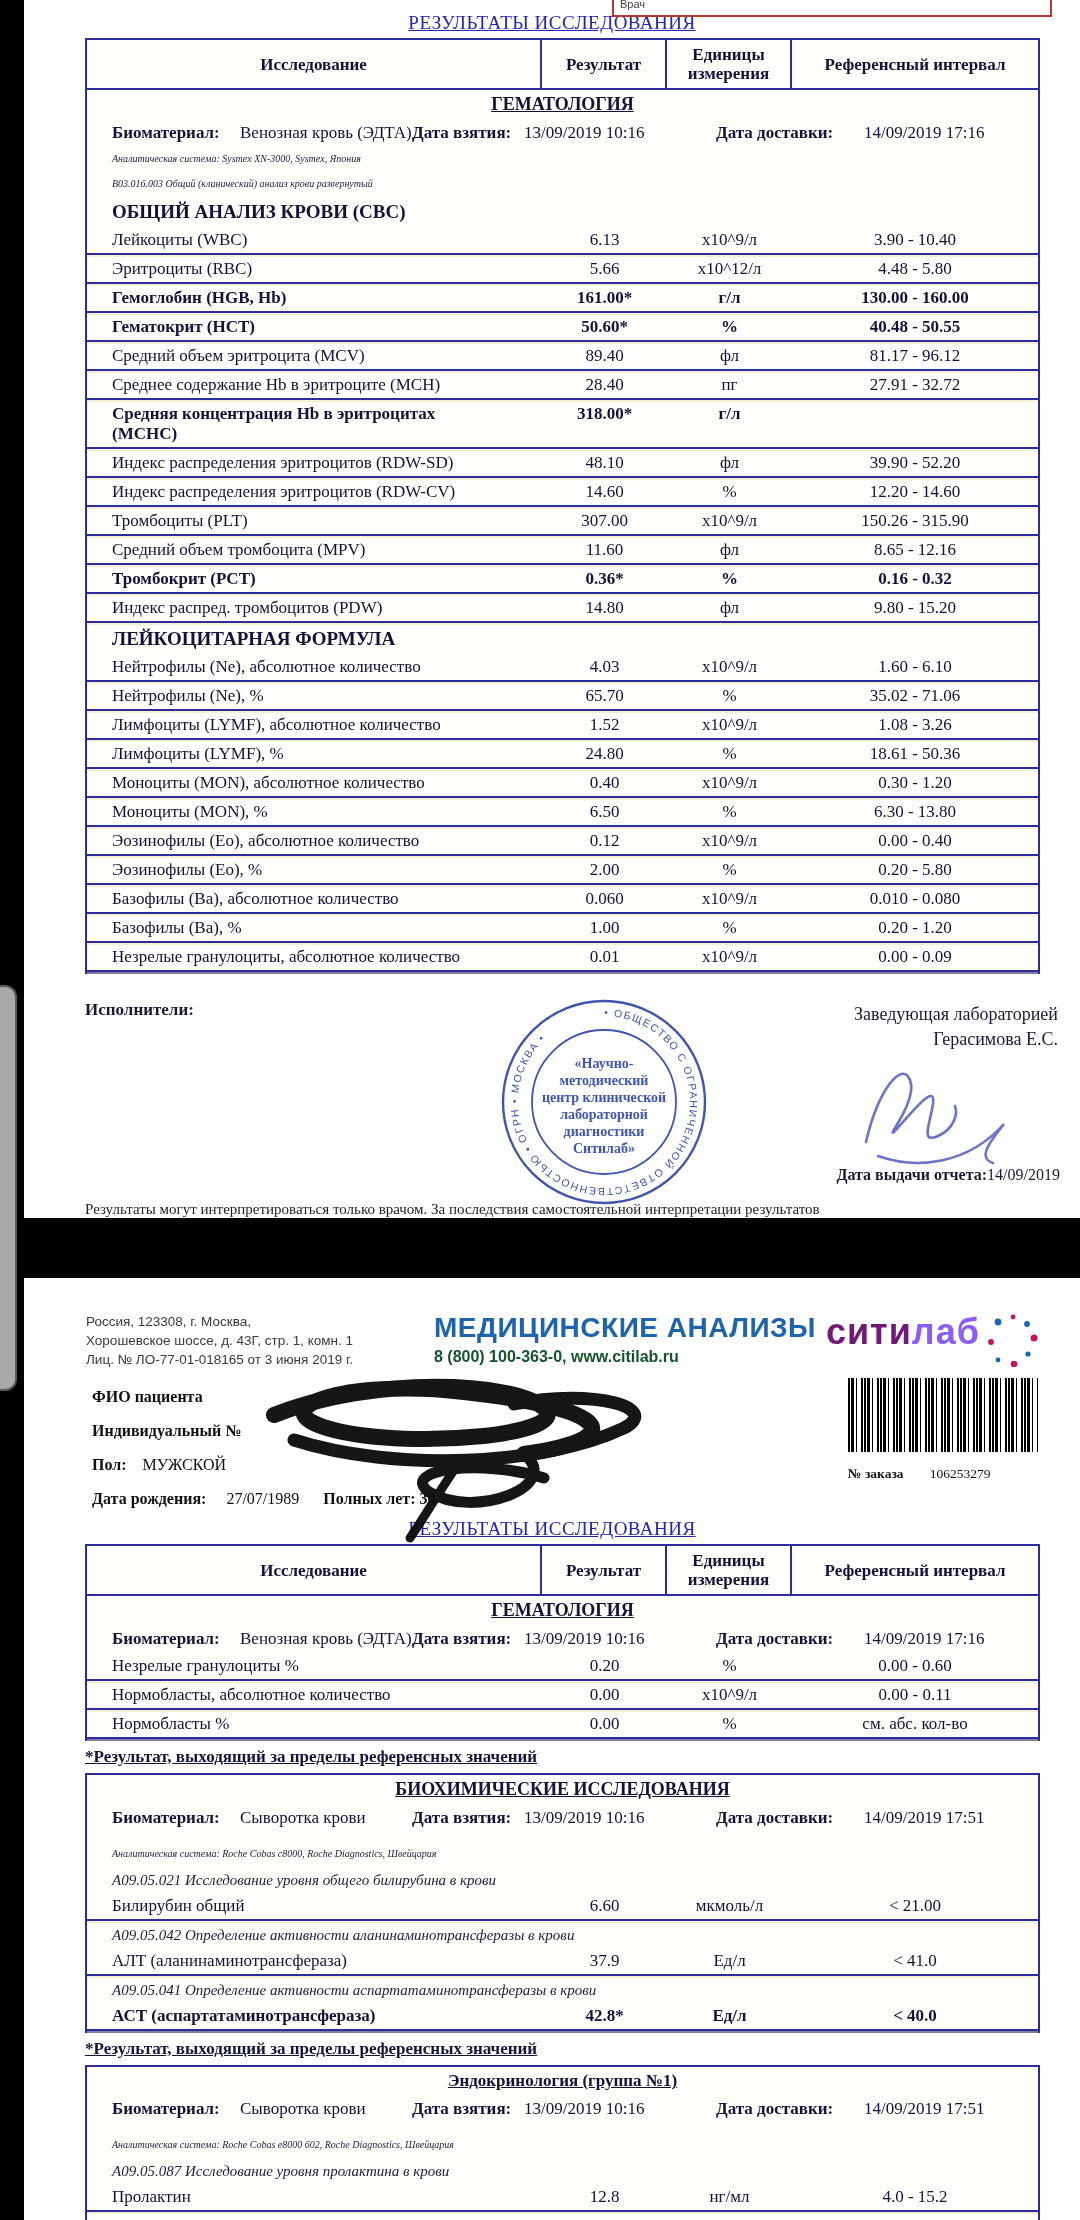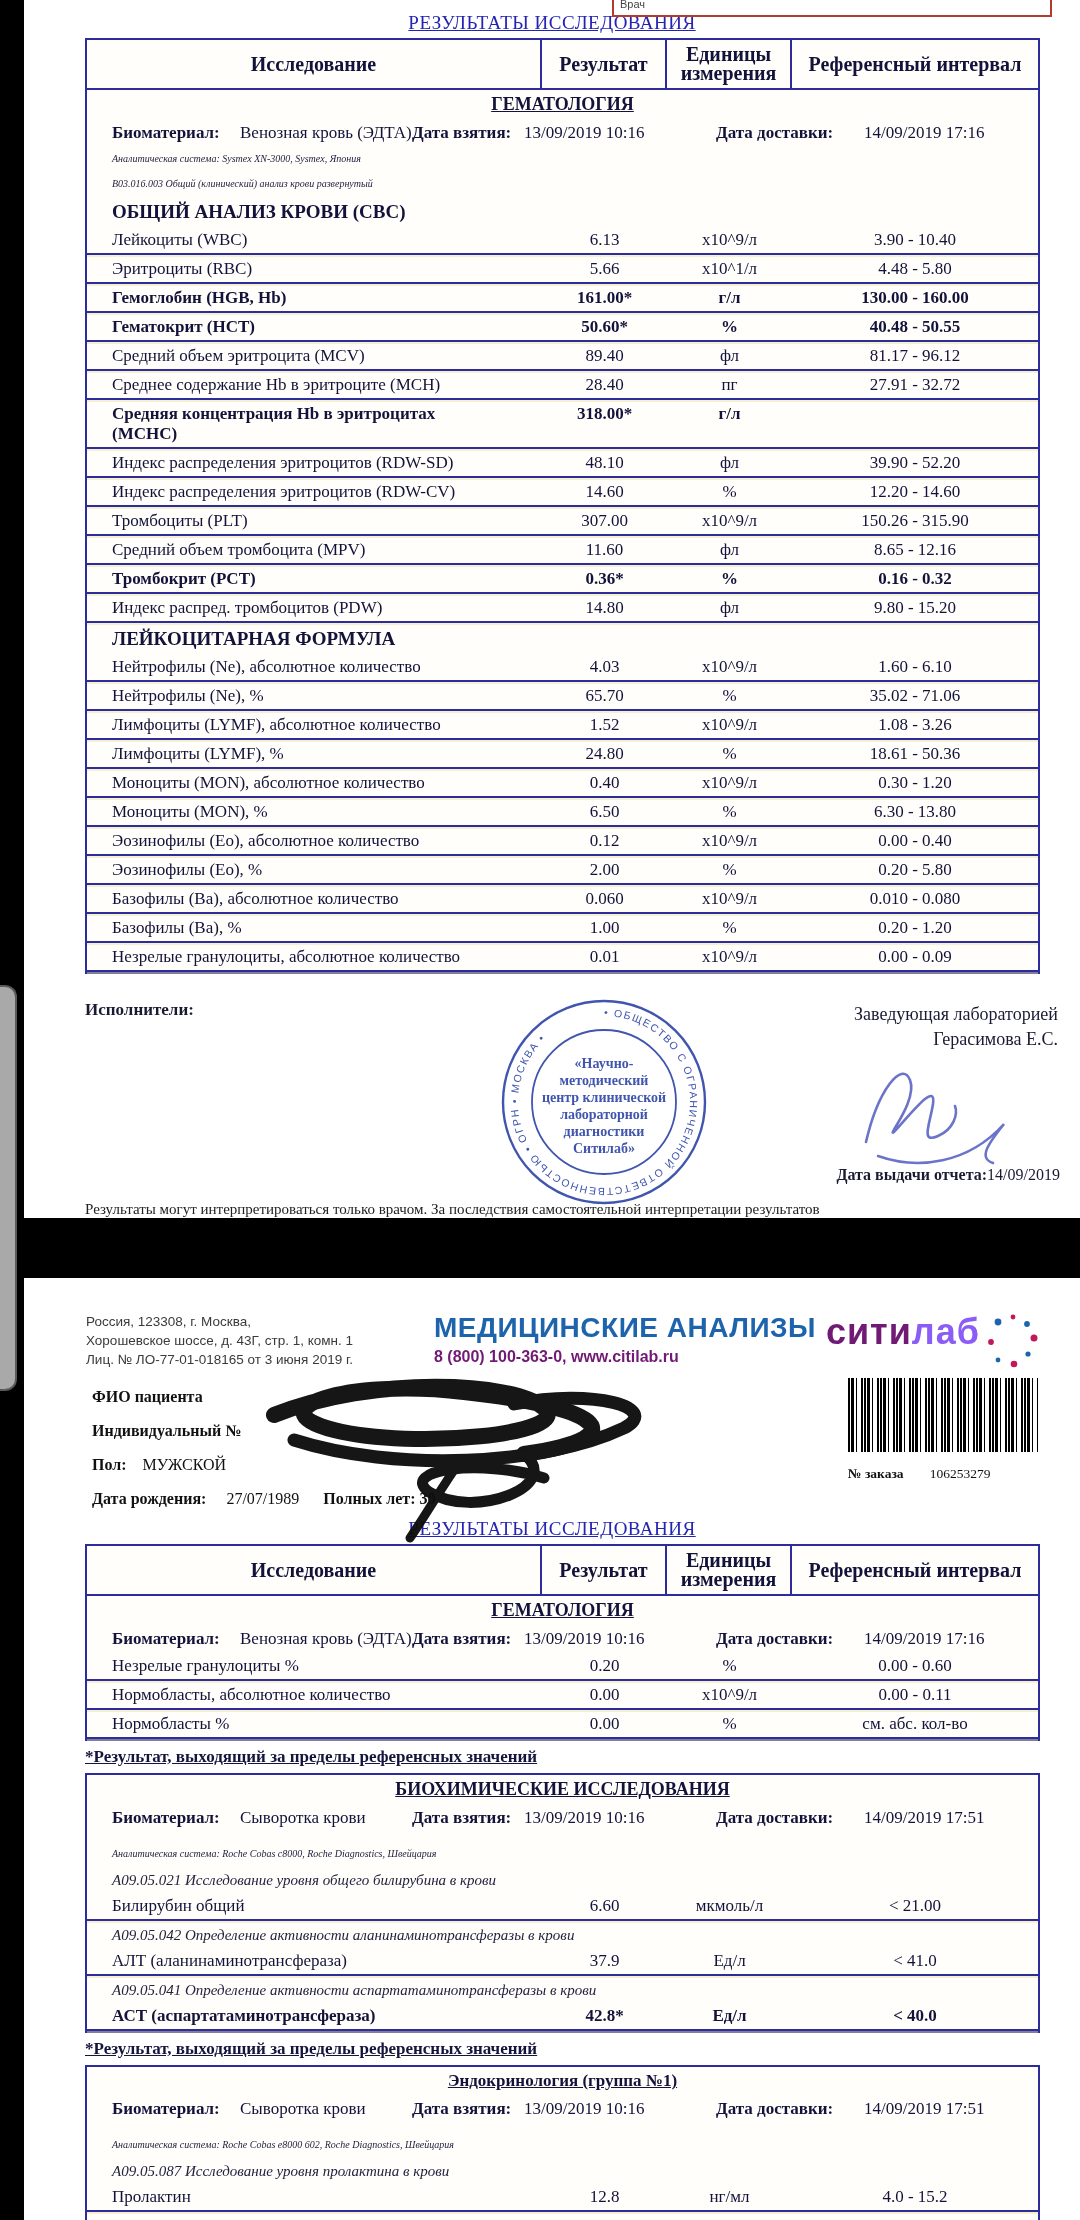--- a/index.html
+++ b/index.html
@@ -18,21 +18,21 @@
   .side-handle{position:absolute;left:0;top:985px;width:15px;height:402px;background:#a9a9a9;
       border:2px solid #5a5a5a;border-left:none;border-radius:0 12px 12px 0;z-index:7;}
 
   .results-title{color:#2424b4;text-align:center;font-size:19px;text-decoration:underline;
       padding-top:12px;letter-spacing:.5px;}
   .page2 .results-title{padding-top:6px;}
 
   .rtable{margin-left:61px;width:955px;border:2px solid #2c2c9c;box-sizing:border-box;
       background:#fffefb;color:#12123a;margin-top:4px;}
   .thead{display:grid;grid-template-columns:455px 125px 125px 1fr;}
-  .thead .hc{border-bottom:2px solid #2c2c9c;text-align:center;font-weight:bold;font-size:20px;
+  .thead .hc{border-bottom:2px solid #2c2c9c;text-align:center;font-weight:bold;font-size:17px;
       padding:5px 6px;display:flex;align-items:center;justify-content:center;line-height:19px;}
   .thead .hc:not(:last-child){border-right:2px solid #2c2c9c;}
 
   .sec-title{text-align:center;font-weight:bold;font-size:18px;text-decoration:underline;
       padding:4px 0 2px 0;}
   .biomat{display:grid;grid-template-columns:128px 172px 112px 192px 148px 1fr;
       font-size:17px;padding:5px 0 3px 25px;line-height:21px;}
   .biomat .b{font-weight:bold;}
   .italic-line{font-style:italic;font-size:10px;padding:2px 0 2px 25px;color:#23233f;line-height:21px;}
   .sub-title{font-weight:bold;font-size:19px;padding:5px 0 3px 25px;}
@@ -53,21 +53,21 @@
   .report-date{position:absolute;right:20px;top:192px;font-size:16px;color:#1a1a33;}
   .report-date .b{font-weight:bold;}
 
   .disclaimers{margin:6px 0 0 61px;width:790px;font-size:15px;color:#222;line-height:22px;position:relative;}
 
   
   .p2-header{display:flex;align-items:flex-start;padding:0 40px 0 62px;font-family:"Liberation Sans",sans-serif;}
   .address{width:330px;font-size:13.5px;color:#3a3a3a;line-height:19px;}
   .brand-center{width:420px;text-align:left;padding-left:40px;}
   .brand-title{color:#1e64ad;font-weight:bold;font-size:28px;letter-spacing:.5px;}
-  .brand-phone{color:#701a75;font-weight:bold;font-size:16px;margin-top:4px;}
+  .brand-phone{color:#14532d;font-weight:bold;font-size:16px;margin-top:4px;}
   .logo{margin-left:auto;display:flex;align-items:flex-start;}
   .logo .t{font-size:36px;font-weight:bold;letter-spacing:1px;line-height:40px;}
   .logo .p1{color:#701a75;text-align:right;} .logo .p2{color:#8b5cf6;}
   .logo-dots{margin-left:6px;margin-top:2px;}
 
   .patient{position:relative;height:128px;margin-top:14px;font-size:16px;color:#111;}
   .patient .line{position:absolute;left:68px;white-space:nowrap;}
   .patient .b{font-weight:bold;}
   .scribble{position:absolute;left:190px;top:-14px;z-index:3;}
   .barcode{position:absolute;right:42px;top:-6px;width:190px;height:74px;
@@ -117,21 +117,21 @@
         <div class="trow">
           <div class="c name">Лейкоциты (WBC)</div>
           <div class="c val">6.13</div>
           <div class="c unit">x10^9/л</div>
           <div class="c ref">3.90 - 10.40</div>
         </div>
 
         <div class="trow">
           <div class="c name">Эритроциты (RBC)</div>
           <div class="c val">5.66</div>
-          <div class="c unit">x10^1/л</div>
+          <div class="c unit">x10^12/л</div>
           <div class="c ref">4.48 - 5.80</div>
         </div>
 
         <div class="trow bold">
           <div class="c name">Гемоглобин (HGB, Hb)</div>
           <div class="c val">161.00*</div>
           <div class="c unit">г/л</div>
           <div class="c ref">130.00 - 160.00</div>
         </div>
 

